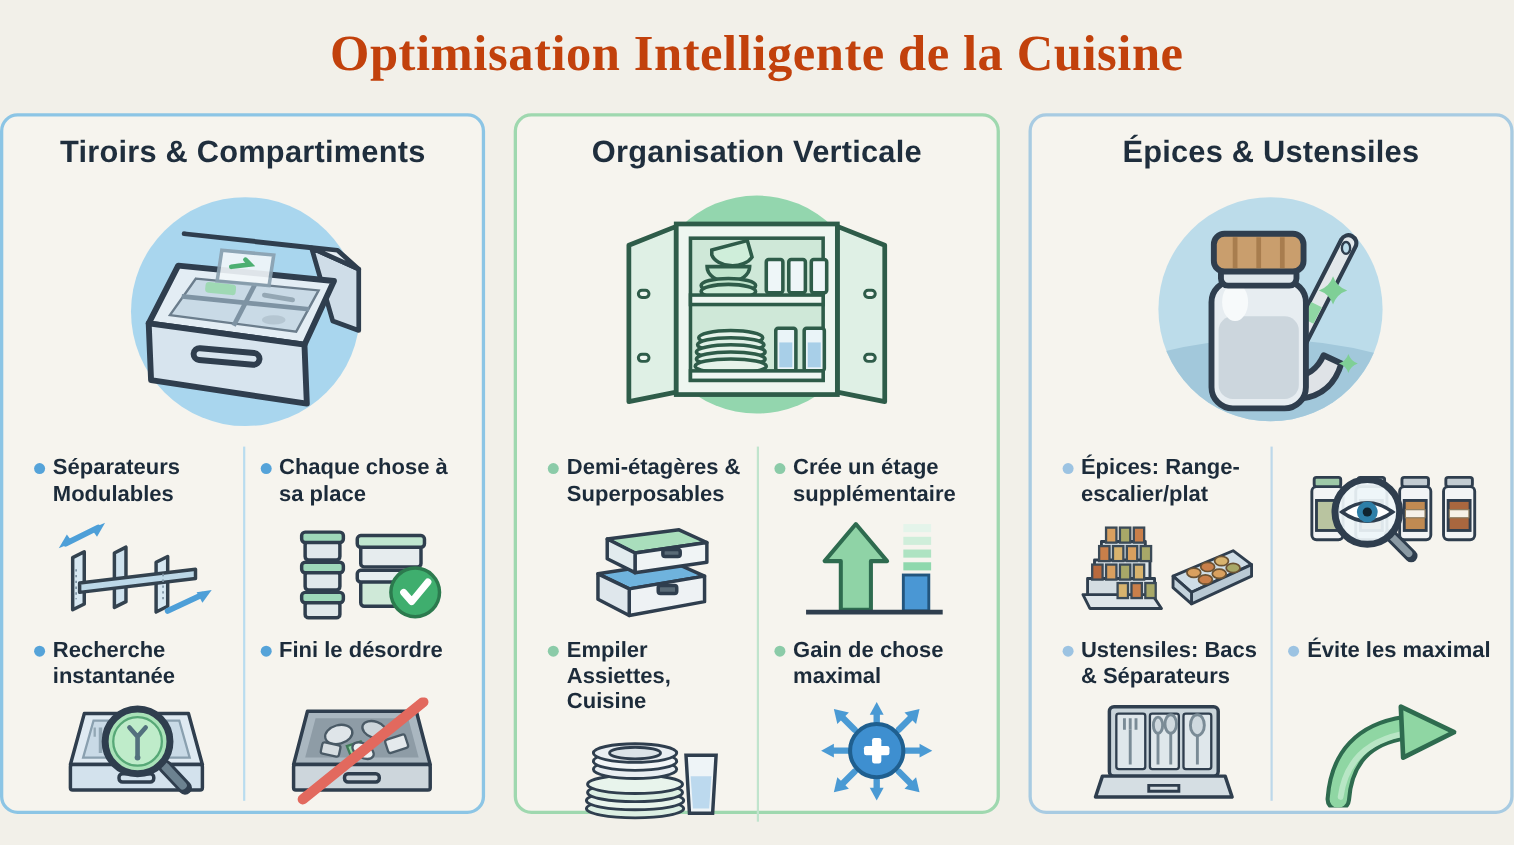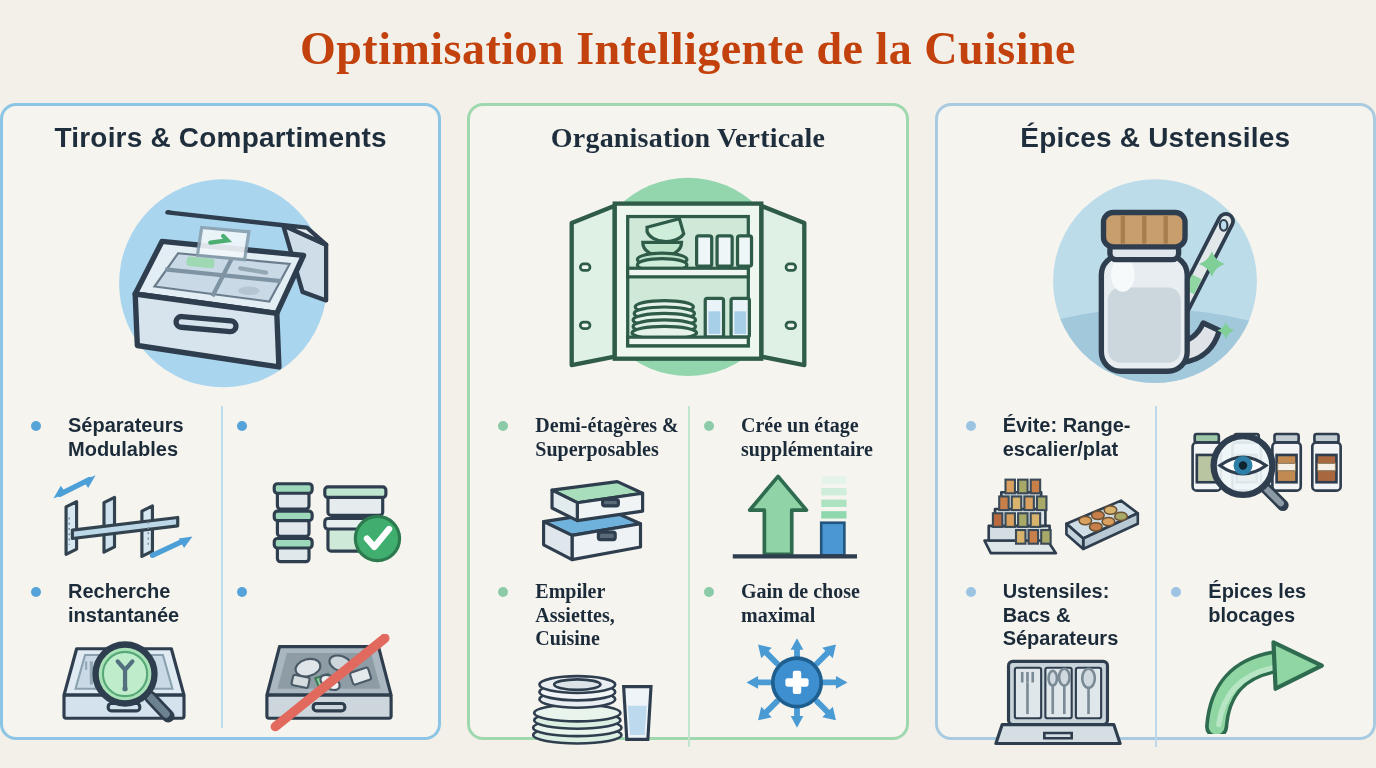--- a/index.html
+++ b/index.html
@@ -30,21 +30,21 @@
   .panel {
     width:503px;
     height:637px;
     background:#f6f4ee;
     border-radius:16px;
     border:3px solid #ccc;
     padding-top:16px;
     position:relative;
   }
   .panel-1 { border-color:#8cc5e5; }
-  .panel-2 { border-color:#9fd8af;font-family:Liberation Serif, serif; }
+  .panel-2 { border-color:#9fd8af; }
   .panel-3 { border-color:#a8cbe2; }
   .panel-title {
     font-size:28px;
     font-weight:bold;
     color:#1f2e3d;
     text-align:center;
     letter-spacing:0.2px;
   }
   .hero {
     height:242px;
@@ -64,21 +64,21 @@
     position:absolute;
     left:50%; top:6px; bottom:10px;
     width:2px;
   }
   .panel-1 .grid::before { background:#b9dcef; }
   .panel-2 .grid::before { background:#c0e4cd; }
   .panel-3 .grid::before { background:#bdd8ea; }
   .cell { padding:8px 6px 2px 14px; }
   .feature-label {
     display:flex;
-    gap:27px;
+    gap:7px;
     font-size:20px;
     font-weight:bold;
     line-height:1.18;
     color:#1c2b3a;
     min-height:52px;
     max-width:190px;
   }
   .dot {
     flex:0 0 auto;
     width:10px; height:10px;
@@ -150,20 +150,21 @@
             <polygon points="48,4 36,9 41,16" fill="#4d9fd8"></polygon>
             <line x1="102" y1="80" x2="132" y2="66" stroke="#4d9fd8" stroke-width="5" stroke-linecap="round"></line>
             <polygon points="140,62 127,64 132,73" fill="#4d9fd8"></polygon>
           </svg>
         </div>
       </div>
 
       <div class="cell">
         <div class="feature-label">
           <span class="dot"></span>
+          <span>Chaque chose à sa place</span>
         </div>
         <div class="feature-icon">
           <svg width="158" height="95" viewBox="0 0 150 90">
             <rect x="26" y="20" width="30" height="16" rx="3" fill="#e0e8eb" stroke="#2f3e4e" stroke-width="3"></rect>
             <rect x="23" y="12" width="36" height="9" rx="3" fill="#9ed8ba" stroke="#2f3e4e" stroke-width="3"></rect>
             <rect x="26" y="46" width="30" height="16" rx="3" fill="#e0e8eb" stroke="#2f3e4e" stroke-width="3"></rect>
             <rect x="23" y="38" width="36" height="9" rx="3" fill="#9ed8ba" stroke="#2f3e4e" stroke-width="3"></rect>
             <rect x="26" y="72" width="30" height="14" rx="3" fill="#e0e8eb" stroke="#2f3e4e" stroke-width="3"></rect>
             <rect x="23" y="64" width="36" height="9" rx="3" fill="#9ed8ba" stroke="#2f3e4e" stroke-width="3"></rect>
             <rect x="74" y="24" width="52" height="18" rx="3" fill="#e6ecee" stroke="#2f3e4e" stroke-width="3"></rect>
@@ -196,20 +197,21 @@
             <circle cx="76" cy="38" r="21" fill="#bfecca" stroke="#57a877" stroke-width="2"></circle>
             <path d="M69,26 l7,8 l7,-8 M76,34 v16" fill="none" stroke="#53707e" stroke-width="4" stroke-linecap="round" stroke-linejoin="round"></path>
             <circle cx="76" cy="52" r="2.5" fill="#53707e"></circle>
           </svg>
         </div>
       </div>
 
       <div class="cell">
         <div class="feature-label">
           <span class="dot"></span>
+          <span>Fini le désordre</span>
         </div>
         <div class="feature-icon">
           <svg width="158" height="100" viewBox="0 0 150 95">
             <polygon points="28,12 122,12 134,58 16,58" fill="#aab7c0" stroke="#2f3e4e" stroke-width="3" stroke-linejoin="round"></polygon>
             <polygon points="35,18 115,18 124,52 26,52" fill="#8e9ca6"></polygon>
             <ellipse cx="55" cy="32" rx="12" ry="8" fill="#dfe5e9" stroke="#4a5a66" stroke-width="2" transform="rotate(-15 55 32)"></ellipse>
             <ellipse cx="86" cy="28" rx="11" ry="7" fill="#cdd6db" stroke="#4a5a66" stroke-width="2" transform="rotate(20 86 28)"></ellipse>
             <rect x="96" y="34" width="18" height="12" rx="2" fill="#e4e9ec" stroke="#4a5a66" stroke-width="2" transform="rotate(-18 105 40)"></rect>
             <rect x="40" y="40" width="16" height="10" rx="2" fill="#d6dde1" stroke="#4a5a66" stroke-width="2" transform="rotate(12 48 45)"></rect>
             <polygon points="62,42 74,38 78,48 66,52" fill="#8fd6a3" stroke="#3f7a57" stroke-width="2"></polygon>
@@ -396,21 +398,21 @@
 
         <path d="M163,84 q3,9 12,12 q-9,3 -12,12 q-3,-9 -12,-12 q9,-3 12,-12 z" fill="#7fcf96"></path>
         <path d="M176,150 q2,6 8,8 q-6,2 -8,8 q-2,-6 -8,-8 q6,-2 8,-8 z" fill="#7fcf96"></path>
       </svg>
     </div>
 
     <div class="grid">
       <div class="cell">
         <div class="feature-label">
           <span class="dot"></span>
-          <span>Évite: Range-escalier/plat</span>
+          <span>Épices: Range-escalier/plat</span>
         </div>
         <div class="feature-icon">
           <svg width="168" height="95" viewBox="0 0 160 90">
             <g stroke="#2f3e4e" stroke-width="2.5" stroke-linejoin="round">
               <polygon points="10,66 70,66 78,78 16,78" fill="#dfe6ea"></polygon>
               <rect x="14" y="52" width="58" height="14" fill="#d4dde2"></rect>
               <rect x="20" y="36" width="48" height="16" fill="#dfe6ea"></rect>
               <rect x="26" y="20" width="38" height="16" fill="#d4dde2"></rect>
             </g>
             <g stroke="#3b4a57" stroke-width="2">
@@ -500,21 +502,21 @@
             </g>
             <polygon points="22,68 128,68 134,86 16,86" fill="#d5dee3" stroke="#2f3e4e" stroke-width="3" stroke-linejoin="round"></polygon>
             <path d="M62,76 h26 v5 h-26 z" fill="none" stroke="#2f3e4e" stroke-width="2.5"></path>
           </svg>
         </div>
       </div>
 
       <div class="cell">
         <div class="feature-label">
           <span class="dot"></span>
-          <span>Épices les blocages</span>
+          <span>Évite les maximal</span>
         </div>
         <div class="feature-icon">
           <svg width="158" height="100" viewBox="0 0 150 95">
             <path d="M30,88 Q34,34 88,26" fill="none" stroke="#2e6b4f" stroke-width="22" stroke-linecap="round"></path>
             <path d="M30,88 Q34,34 88,26" fill="none" stroke="#8fd6a3" stroke-width="15" stroke-linecap="round"></path>
             <path d="M32,86 Q38,42 84,32" fill="none" stroke="#b8e6c5" stroke-width="5" stroke-linecap="round"></path>
             <polygon points="84,8 130,30 86,52" fill="#8fd6a3" stroke="#2e6b4f" stroke-width="4" stroke-linejoin="round"></polygon>
           </svg>
         </div>
       </div>

